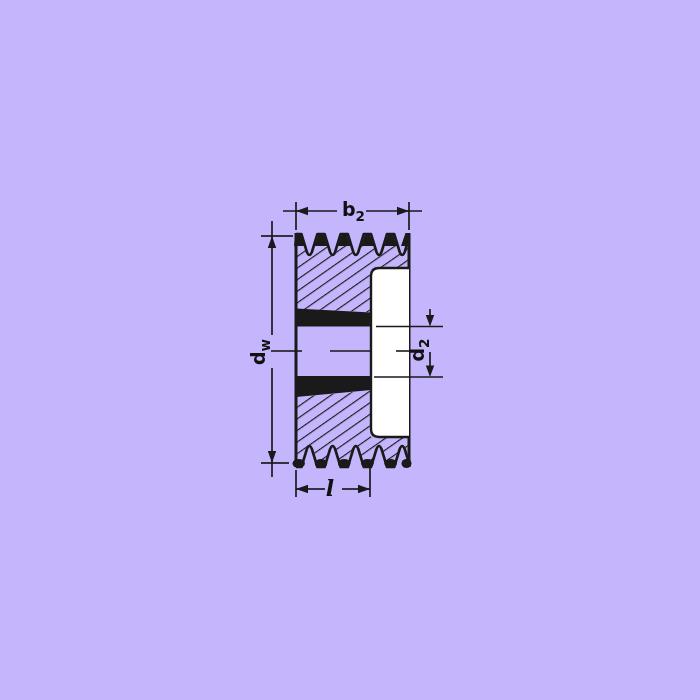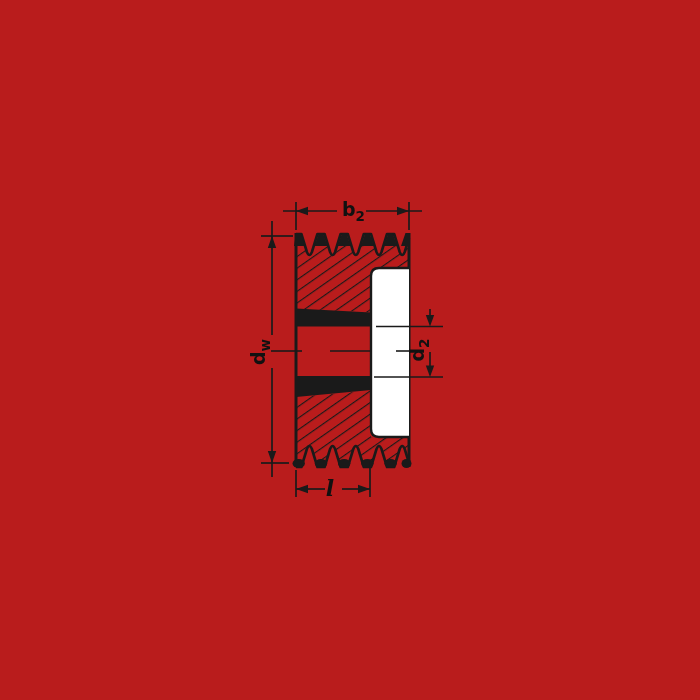--- a/index.html
+++ b/index.html
@@ -4,21 +4,21 @@
 <style>
   html, body {
     margin: 0;
     padding: 0;
     background: #ffffff;
   }
   .stage {
     position: relative;
     width: 700px;
     height: 700px;
-    background: #b91c1c;
+    background: #c4b5fd;
     overflow: hidden;
     font-family: "DejaVu Sans", sans-serif;
   }
   svg { display: block; }
   .ink-stroke { stroke: #1a1a1a; fill: none; }
   .ink-fill   { fill: #1a1a1a; stroke: none; }
   .dim-line   { stroke: #1a1a1a; stroke-width: 1.7; fill: none; }
   .center-line{ stroke: #1a1a1a; stroke-width: 1.6; fill: none; }
   .lbl {
     font-family: "DejaVu Sans", sans-serif;

